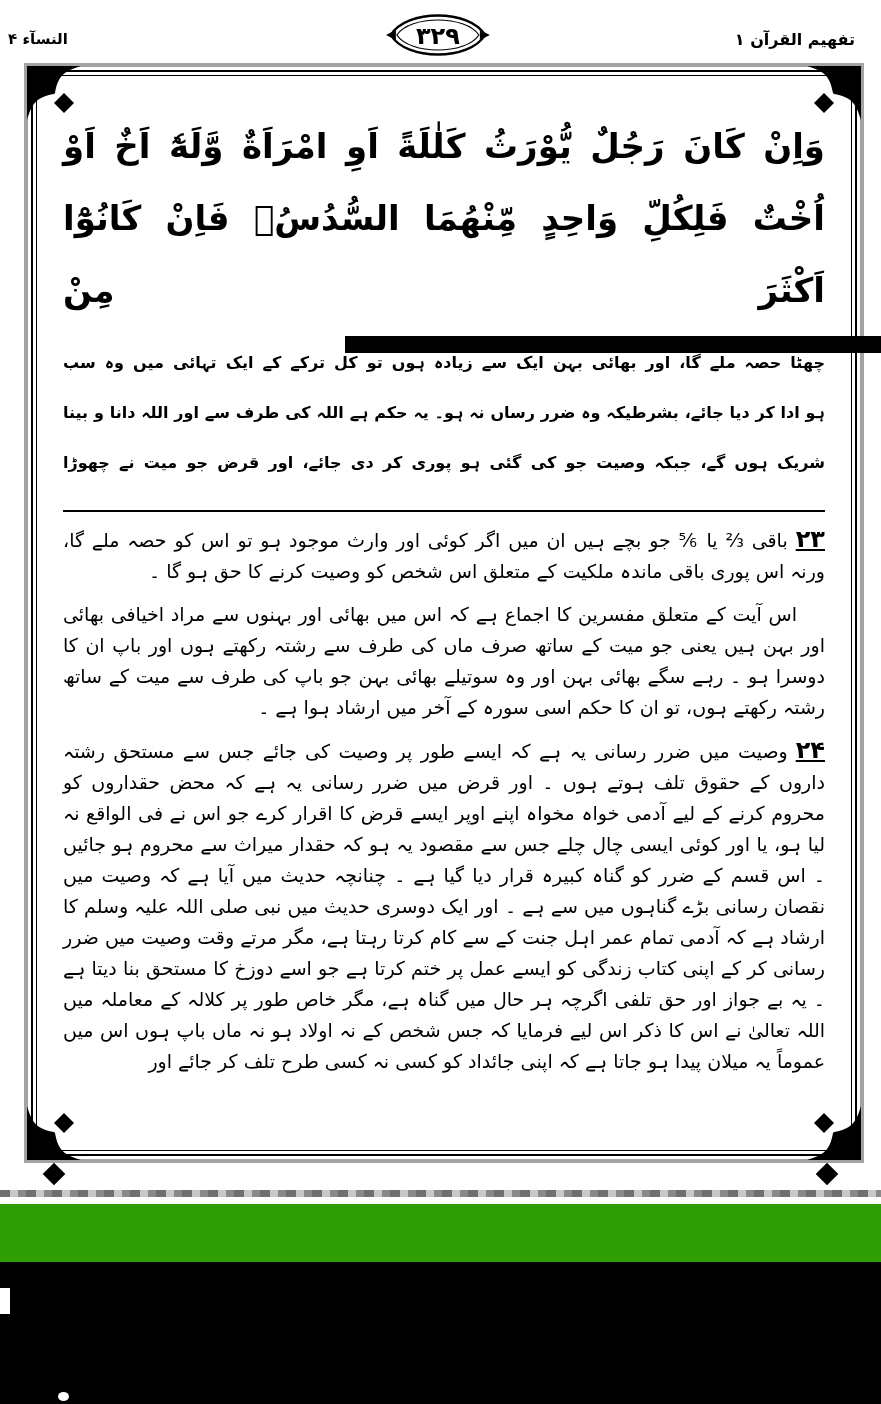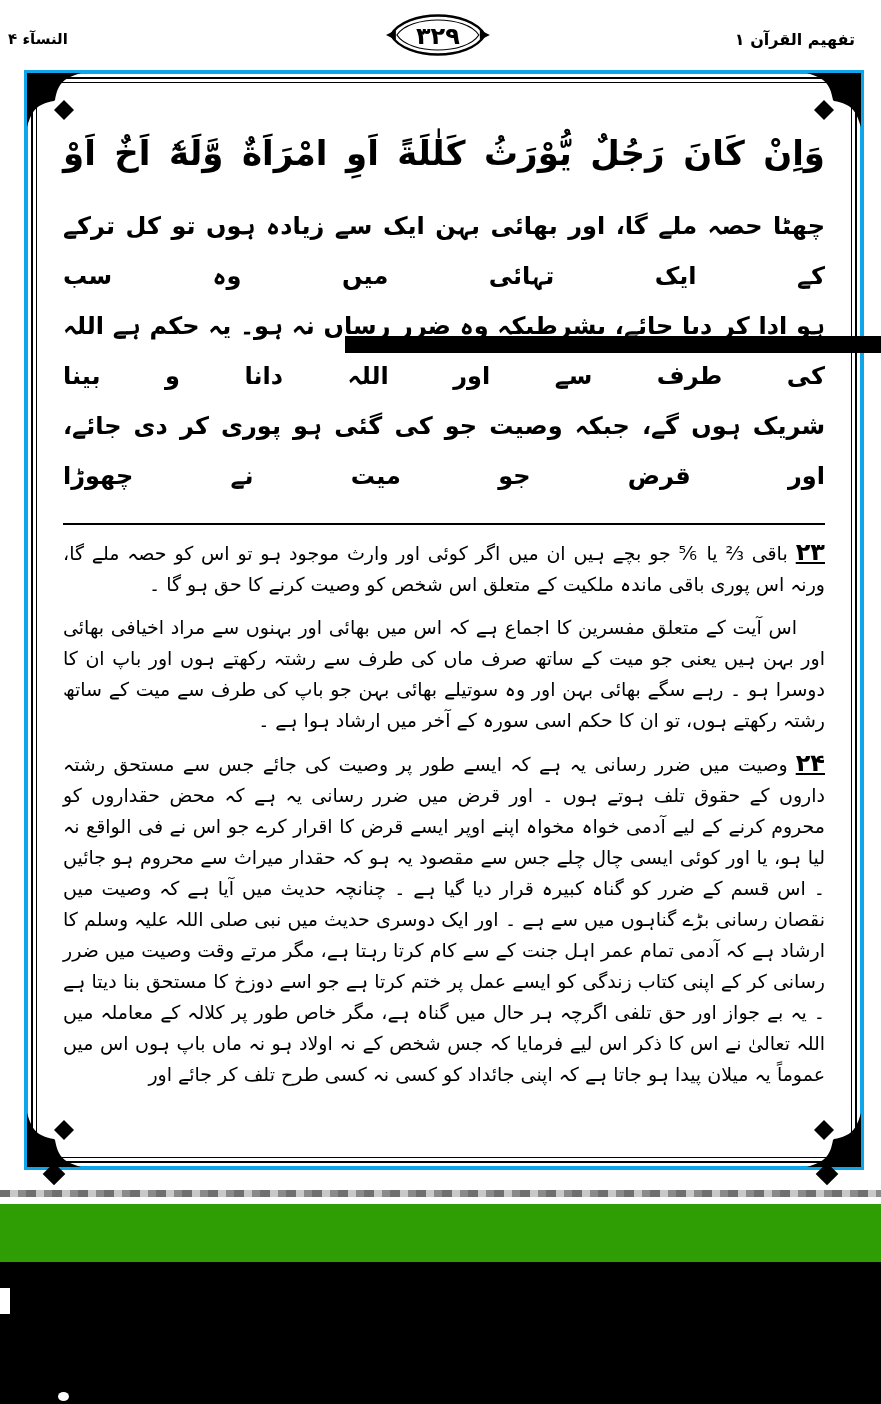--- a/index.html
+++ b/index.html
@@ -10,22 +10,22 @@
   }
   .page{position:absolute;inset:0;background:#fff;}
 
   
   .hdr-left{position:absolute;top:30px;left:8px;font-size:15px;font-weight:bold;direction:rtl;}
   .hdr-right{position:absolute;top:30px;right:26px;font-size:16px;font-weight:bold;direction:rtl;text-align:right;}
   .seal{position:absolute;top:4px;left:50%;transform:translateX(-53%);width:104px;height:62px;}
 
   
   .frame{
-    position:absolute;left:24px;top:70px;width:832px;height:1092px;
-    border:4px solid #0ea5e9;background:#fff;
+    position:absolute;left:24px;top:63px;width:832px;height:1092px;
+    border:4px solid #a3a3a3;background:#fff;
   }
   .frame-line2{position:absolute;inset:3px;border:2px solid #000;pointer-events:none;}
   .frame-line3{position:absolute;inset:8px;border:1px solid #000;pointer-events:none;}
   .corner{position:absolute;width:54px;height:54px;fill:#000;z-index:3;}
   .c-tl{top:-1px;left:-1px;}
   .c-tr{top:-1px;right:-1px;transform:scaleX(-1);}
   .c-bl{bottom:-1px;left:-1px;transform:scaleY(-1);}
   .c-br{bottom:-1px;right:-1px;transform:scale(-1,-1);}
 
   .content{
@@ -36,21 +36,21 @@
   .quran{margin-top:14px;}
   .qline{
     font-size:34px;font-weight:bold;line-height:72px;
     text-align:justify;text-align-last:justify;direction:rtl;
     letter-spacing:0.5px;
   }
 
   
   .translation{margin-top:12px;}
   .tline{
-    font-size:24px;font-weight:bold;line-height:50px;
+    font-size:16px;font-weight:bold;line-height:50px;
     text-align:justify;text-align-last:justify;direction:rtl;
   }
 
   
   .sep{border:none;border-top:2px solid #000;margin:22px 0 12px 0;width:100%;}
 
   
   .footnotes{direction:rtl;}
   .fnote{
     margin:0 0 12px 0;font-size:19px;line-height:31px;
@@ -110,20 +110,21 @@
       <path d="M0,0 H54 C37,5 31,10 28,27 L27,28 C10,31 5,37 0,54 Z"></path>
       <path d="M37,27 L47,37 L37,47 L27,37 Z"></path>
     </svg>
 
     <div class="content">
 
       <div class="quran">
 
           <div class="qline">وَاِنْ كَانَ رَجُلٌ يُّوْرَثُ كَلٰلَةً اَوِ امْرَاَةٌ وَّلَهٗٓ اَخٌ اَوْ</div>
 
+          <div class="qline">اُخْتٌ فَلِكُلِّ وَاحِدٍ مِّنْهُمَا السُّدُسُۚ فَاِنْ كَانُوْٓا اَكْثَرَ مِنْ</div>
 
         </div>
 
       <div class="translation">
 
           <div class="tline">چھٹا حصہ ملے گا، اور بھائی بہن ایک سے زیادہ ہوں تو کل ترکے کے ایک تہائی میں وہ سب</div>
 
           <div class="tline">ہو ادا کر دیا جائے، بشرطیکہ وہ ضرر رساں نہ ہو۔ یہ حکم ہے اللہ کی طرف سے اور اللہ دانا و بینا</div>
 
           <div class="tline">شریک ہوں گے، جبکہ وصیت جو کی گئی ہو پوری کر دی جائے، اور قرض جو میت نے چھوڑا</div>

